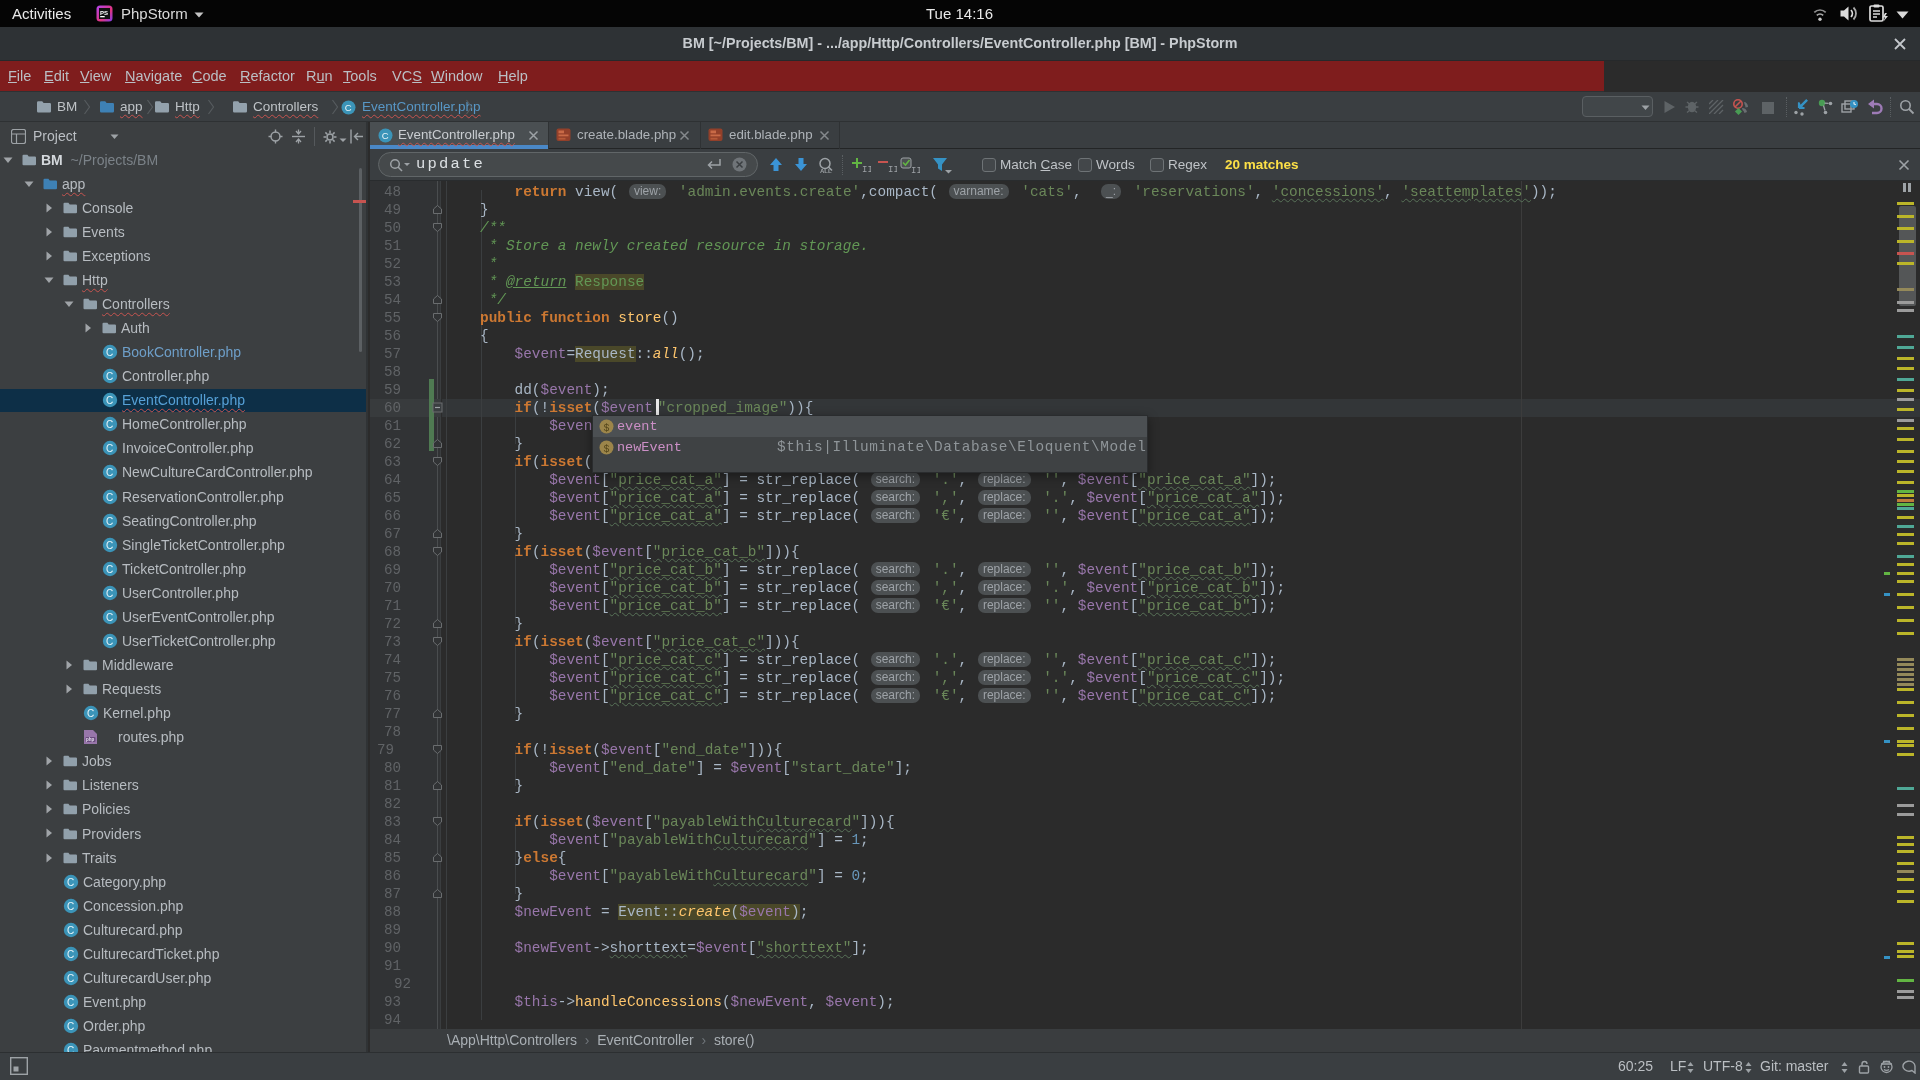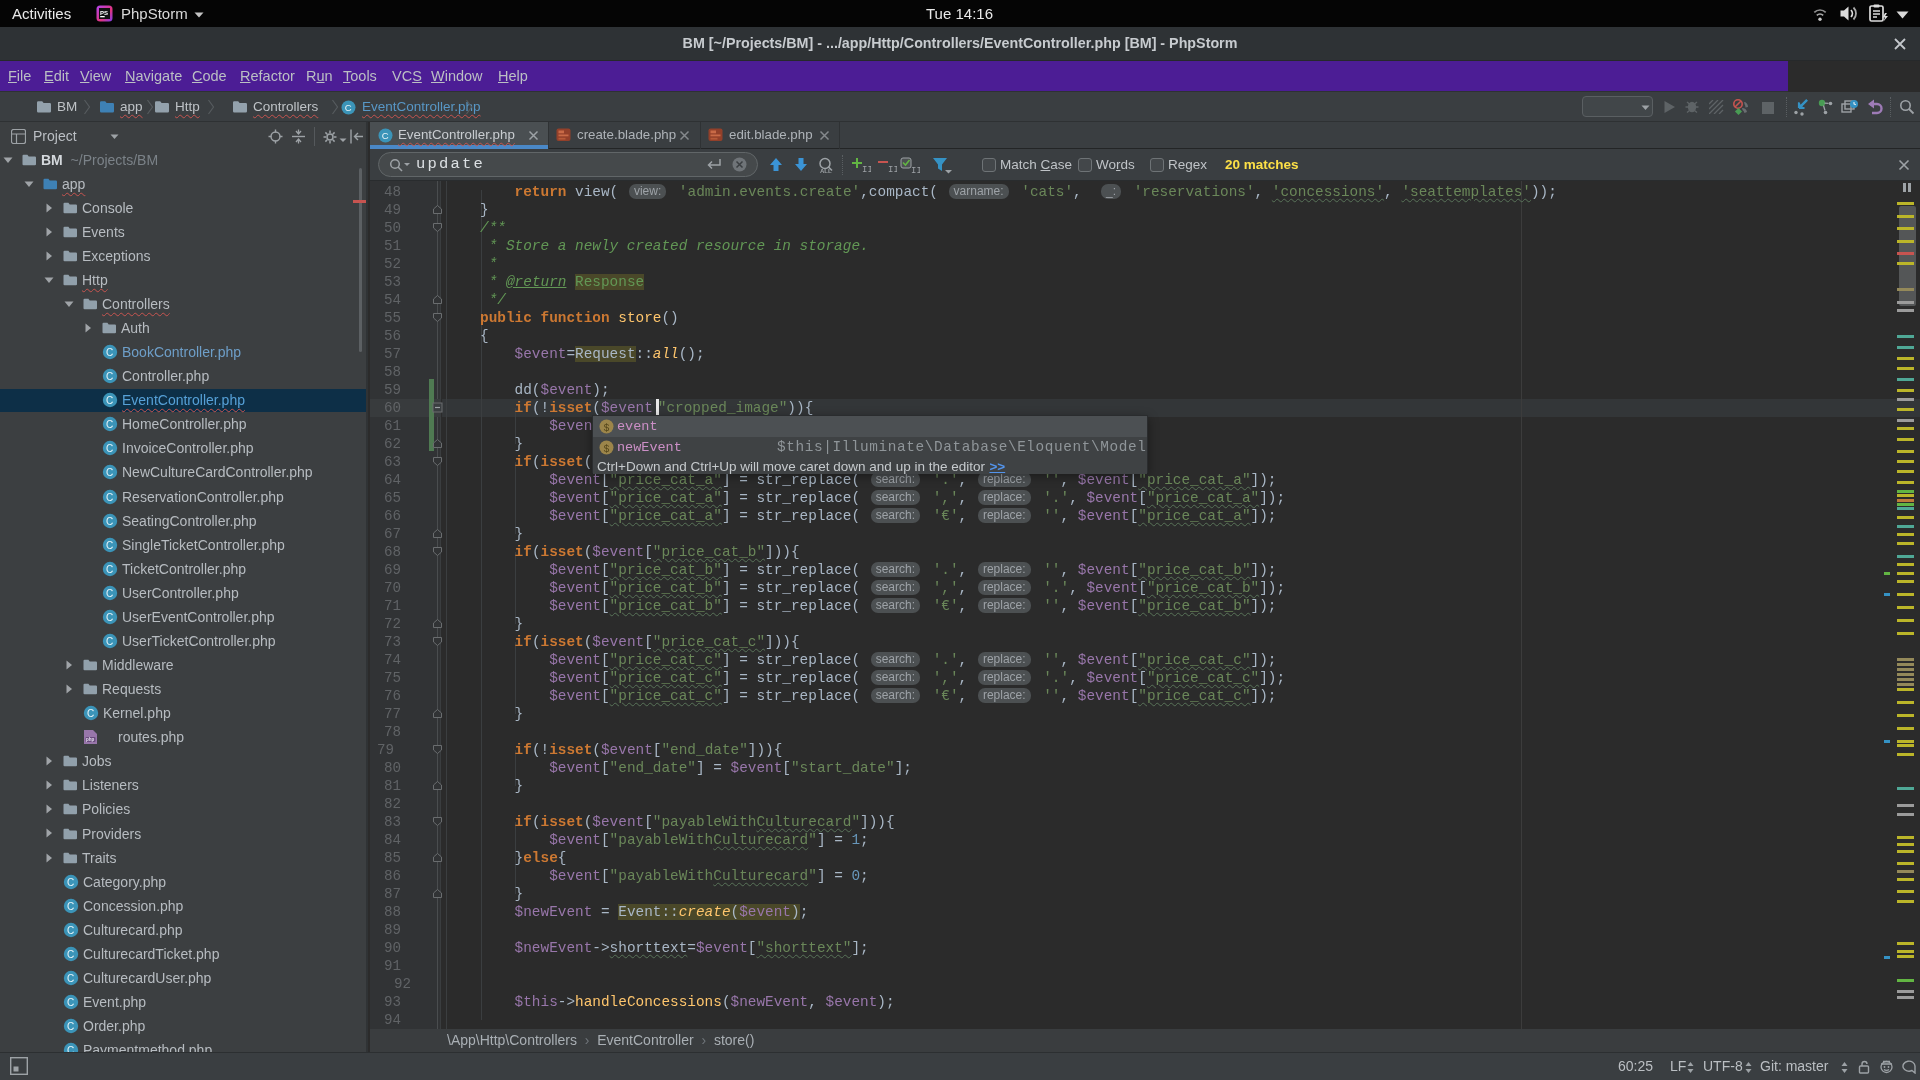--- a/index.html
+++ b/index.html
@@ -64,21 +64,21 @@
 <svg class="abs" style="left:1896px;top:11px" width="13" height="8" viewBox="0 0 13 8">
       <path d="M0.5 0.5 H12.5 L6.5 7.5 Z" fill="#D8D8D8"></path>
     </svg>
 </div>
 <div class="abs" style="left:0;top:27px;width:1920px;height:34px;background:#2E3235;border-bottom:1px solid #26292B">
 <div class="abs" style="left:0;top:0;width:1920px;height:34px;line-height:33px;text-align:center;font-size:14.3px;font-weight:bold;color:#C7CBCF">BM [~/Projects/BM] - .../app/Http/Controllers/EventController.php [BM] - PhpStorm</div>
 <svg class="abs" style="left:1893px;top:10px" width="14" height="14" viewBox="0 0 14 14">
       <path d="M2 2 L12 12 M12 2 L2 12" stroke="#C3C7CB" stroke-width="1.8"></path>
     </svg>
 </div>
-<div class="abs" style="left:0;top:61px;width:1788px;height:31px;background:#4c1d95;border-bottom:1px solid #2E3133">
+<div class="abs" style="left:0;top:61px;width:1604px;height:31px;background:#7f1d1d;border-bottom:1px solid #2E3133">
 <span class="menu-it" style="left:8px"><u>F</u>ile</span>
 <span class="menu-it" style="left:44px"><u>E</u>dit</span>
 <span class="menu-it" style="left:80px"><u>V</u>iew</span>
 <span class="menu-it" style="left:125px"><u>N</u>avigate</span>
 <span class="menu-it" style="left:192px"><u>C</u>ode</span>
 <span class="menu-it" style="left:240px"><u>R</u>efactor</span>
 <span class="menu-it" style="left:306px">R<u>u</u>n</span>
 <span class="menu-it" style="left:343px"><u>T</u>ools</span>
 <span class="menu-it" style="left:392px">VC<u>S</u></span>
 <span class="menu-it" style="left:431px"><u>W</u>indow</span>
@@ -655,21 +655,20 @@
       <circle cx="7.5" cy="7.5" r="7" fill="#9C854A"></circle>
       <text x="4.5" y="11.5" font-size="10" fill="#54451A" font-family="Liberation Mono">$</text>
     </svg>
 <svg class="abs" style="left:6px;top:24px" width="15" height="15" viewBox="0 0 15 15">
       <circle cx="7.5" cy="7.5" r="7" fill="#9C854A"></circle>
       <text x="4.5" y="11.5" font-size="10" fill="#54451A" font-family="Liberation Mono">$</text>
     </svg>
 <span class="abs mono" style="left:24px;top:0;height:21px;line-height:21px;font-size:13.5px;color:#CB8FC6">event</span>
 <span class="abs mono" style="left:24px;top:21px;height:21px;line-height:21px;font-size:13.5px;color:#CB8FC6">newEvent</span>
 <span class="abs mono" style="left:184px;top:21px;height:21px;line-height:21px;font-size:14.4px;letter-spacing:0.6px;color:#8F9599">$this|Illuminate\Database\Eloquent\Model</span>
-<div class="abs" style="left:0;top:42px;width:554px;height:16px;background:#3F4244;line-height:16px"><span style="margin-left:4px;font-size:13.5px;color:#C6CACD">Ctrl+Down and Ctrl+Up will move caret down and up in the editor</span> <span style="font-size:13.5px;color:#5394EC;text-decoration:underline;font-weight:bold">&gt;&gt;</span></div>
 </div>
 <div class="abs" style="left:1899px;top:206px;width:17px;height:100px;background:rgba(160,166,170,0.35);border-radius:2px"></div>
 <div class="abs" style="left:1897px;top:202px;width:17px;height:3px;background:#BBB529"></div>
 <div class="abs" style="left:1897px;top:215px;width:17px;height:3px;background:#BBB529"></div>
 <div class="abs" style="left:1897px;top:227px;width:17px;height:3px;background:#BBB529"></div>
 <div class="abs" style="left:1897px;top:240px;width:17px;height:3px;background:#BBB529"></div>
 <div class="abs" style="left:1897px;top:252px;width:17px;height:3px;background:#C75450"></div>
 <div class="abs" style="left:1897px;top:262px;width:17px;height:3px;background:#BBB529"></div>
 <div class="abs" style="left:1897px;top:288px;width:17px;height:3px;background:#94895A"></div>
 <div class="abs" style="left:1897px;top:301px;width:17px;height:3px;background:#9B9B9B"></div>

